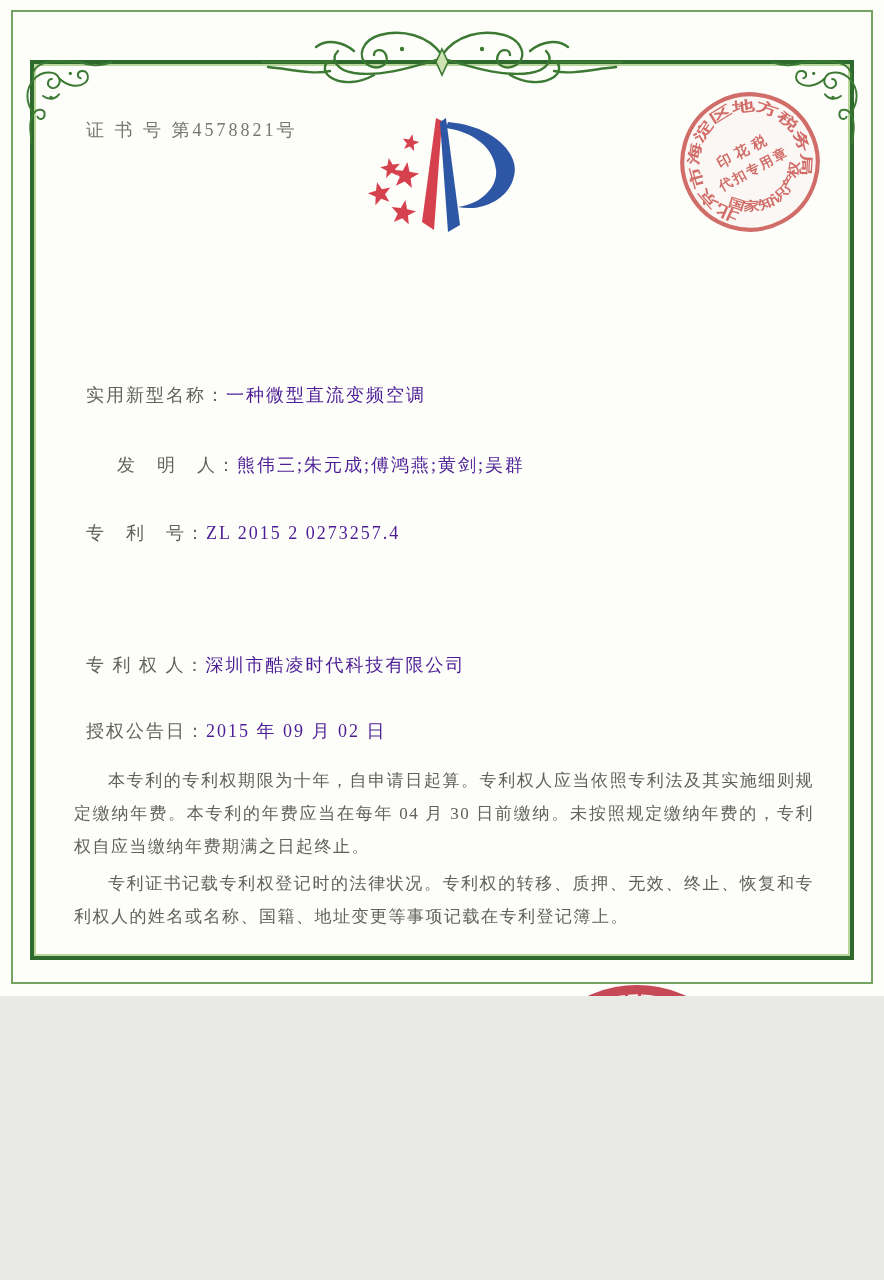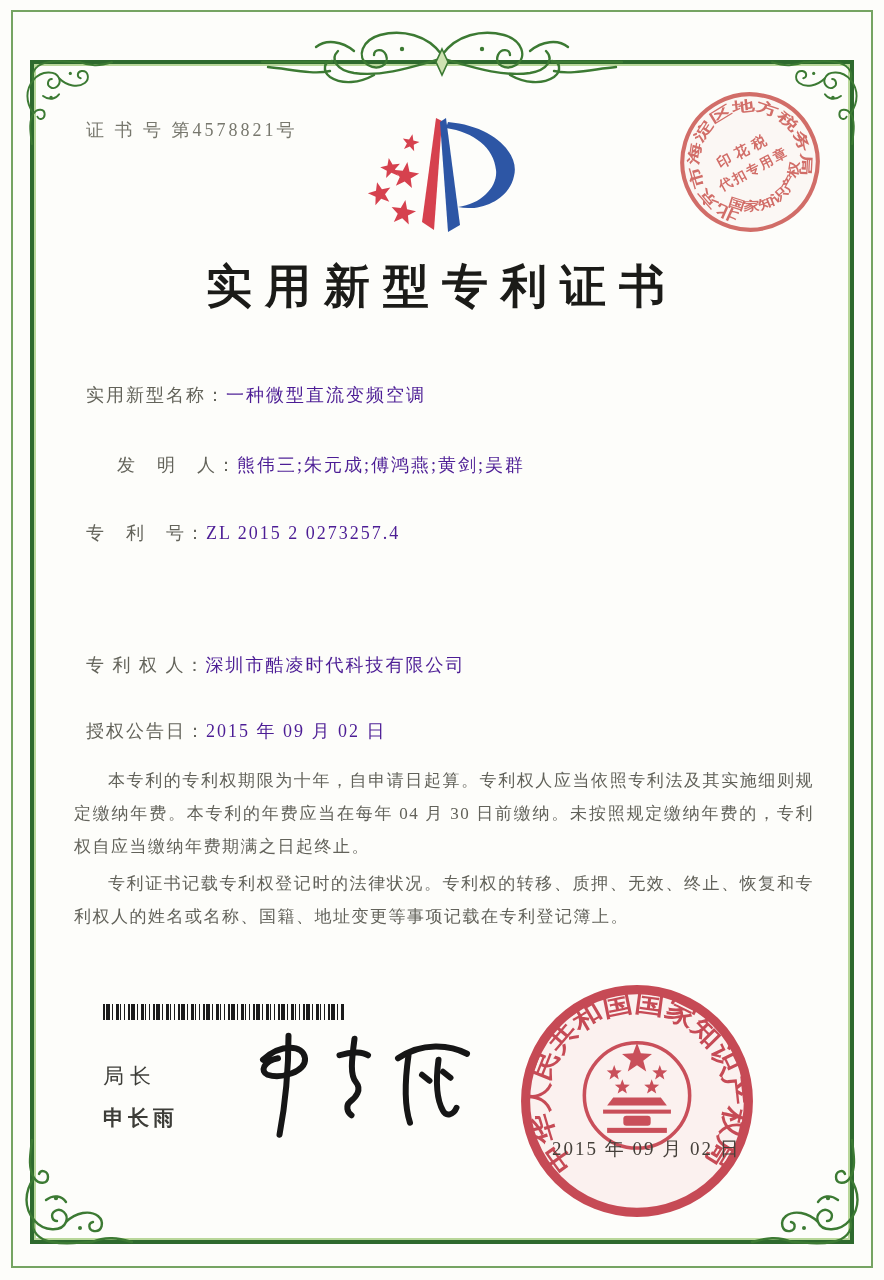--- a/index.html
+++ b/index.html
@@ -1,17 +1,17 @@
 <!DOCTYPE html>
 <html><head>
 <meta charset="utf-8">
 <style>
   html,body{margin:0;padding:0;background:#e9e9e6;}
   .page{
-    position:relative; width:884px; height:1280px; margin:0 auto;
+    position:relative; width:884px; height:996px; margin:0 auto;
     background:#fdfdfa; overflow:hidden;
     font-family:"Liberation Serif", serif;
   }
   .abs{position:absolute;}
   
   .outer-border{
     left:11px; top:10px; right:11px; bottom:12px;
     border:2px solid #5d9447; opacity:.85;
   }
   .inner-border{
@@ -146,21 +146,20 @@
         <textPath href="#taxTop" startOffset="0" textLength="238" lengthAdjust="spacingAndGlyphs">北京市海淀区地方税务局</textPath>
       </text>
       <text class="seal-ring-text" font-size="12" fill="#cc5a54">
         <textPath href="#taxBottom" startOffset="4" textLength="112" lengthAdjust="spacingAndGlyphs">国家知识产权局</textPath>
       </text>
       <text x="80" y="72" text-anchor="middle" font-size="14" letter-spacing="5" fill="#cc5a54" class="seal-ring-text">印花税</text>
       <text x="80" y="92" text-anchor="middle" font-size="13" letter-spacing="2" fill="#cc5a54" class="seal-ring-text">代扣专用章</text>
     </g>
   </svg>
 
-  <div class="abs title">实用新型专利证书</div>
 
   <div class="abs field" style="top:383px;">
     <span class="lab">实用新型名称：</span><span class="val">一种微型直流变频空调</span>
   </div>
   <div class="abs field" style="top:453px;margin-left:31px;">
     <span class="lab">发　明　人：</span><span class="val">熊伟三;朱元成;傅鸿燕;黄剑;吴群</span>
   </div>
   <div class="abs field" style="top:521px;">
     <span class="lab">专　利　号：</span><span class="val">ZL 2015 2 0273257.4</span>
   </div>

